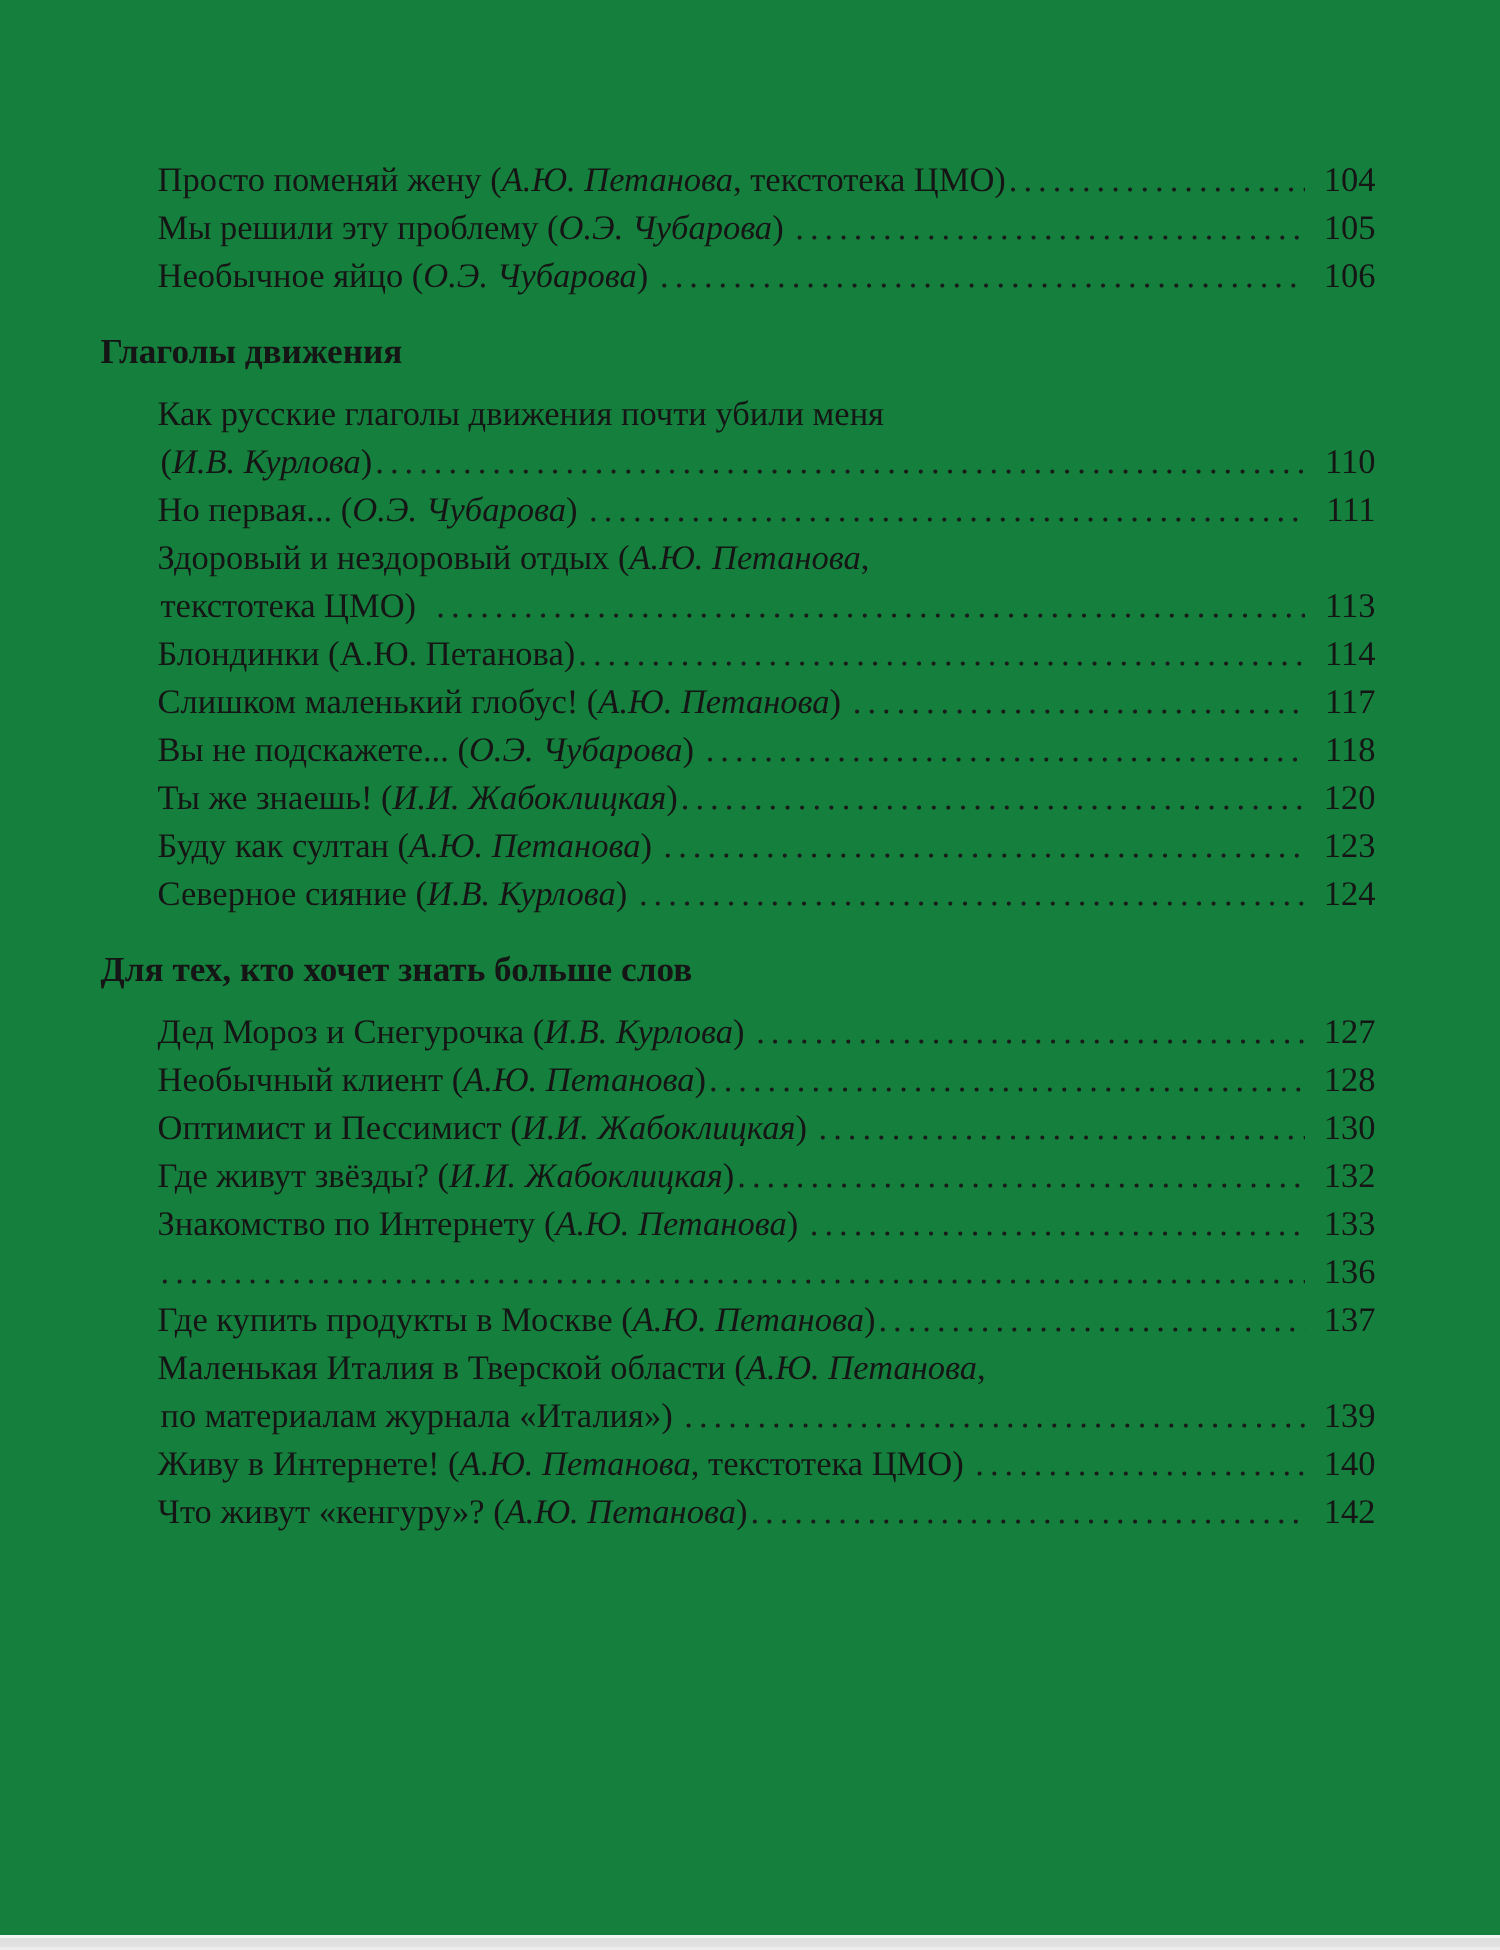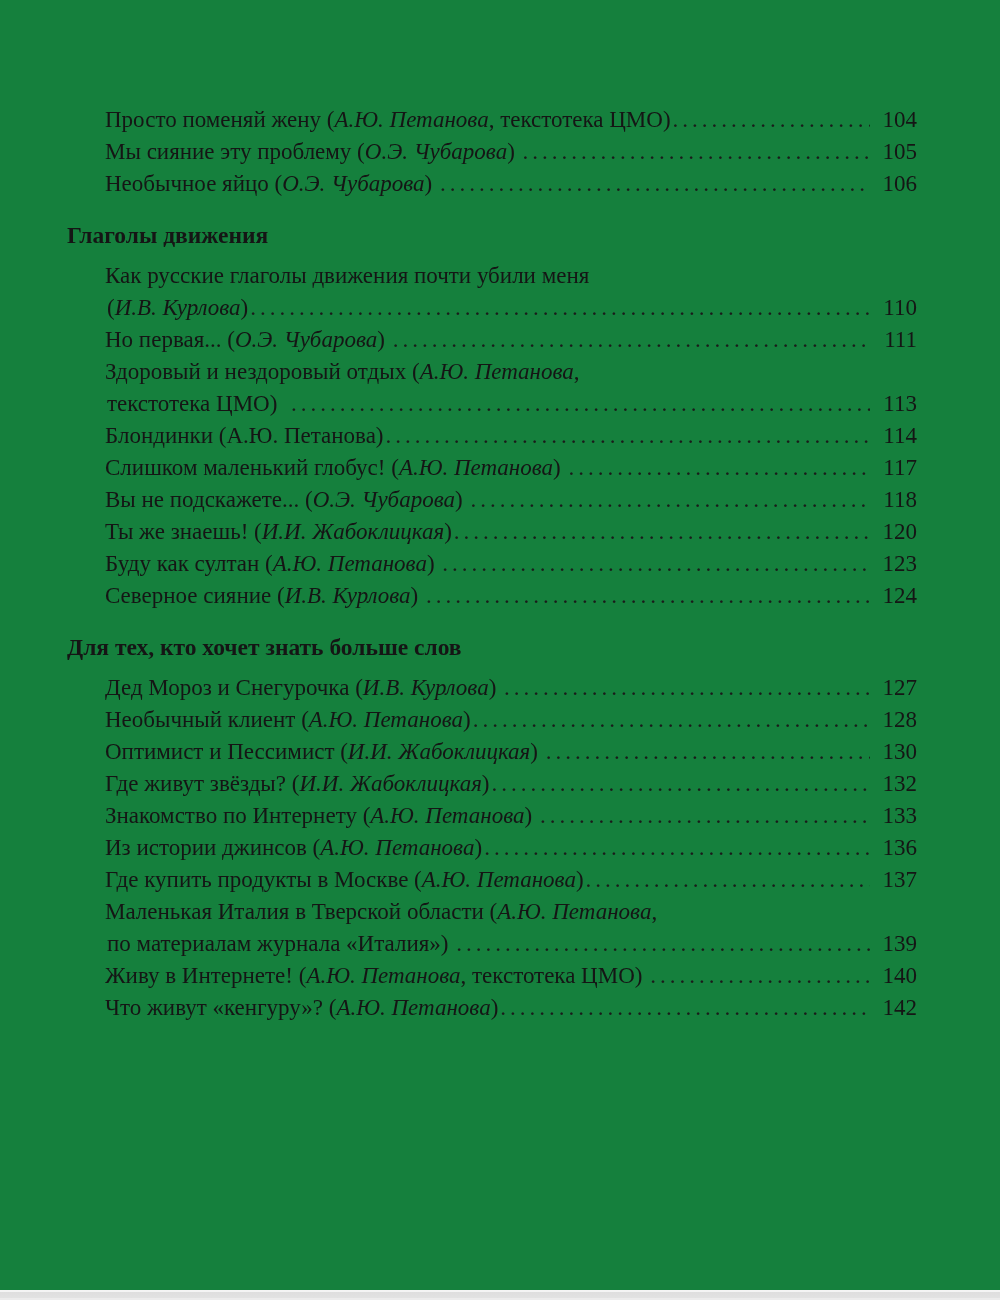--- a/index.html
+++ b/index.html
@@ -90,21 +90,21 @@
       <section>
         <div class="entry">
           <div class="entry-line">
             <span class="t"><span>Просто поменяй жену (</span><em>А.Ю. Петанова</em><span>, текстотека ЦМО)</span></span>
             <span class="dots"></span>
             <span class="page-num">104</span>
           </div>
         </div>
         <div class="entry">
           <div class="entry-line">
-            <span class="t"><span>Мы сияние эту проблему (</span><em>О.Э. Чубарова</em><span>) </span></span>
+            <span class="t"><span>Мы решили эту проблему (</span><em>О.Э. Чубарова</em><span>) </span></span>
             <span class="dots"></span>
             <span class="page-num">105</span>
           </div>
         </div>
         <div class="entry">
           <div class="entry-line">
             <span class="t"><span>Необычное яйцо (</span><em>О.Э. Чубарова</em><span>) </span></span>
             <span class="dots"></span>
             <span class="page-num">106</span>
           </div>
@@ -214,21 +214,20 @@
         </div>
         <div class="entry">
           <div class="entry-line">
             <span class="t"><span>Знакомство по Интернету (</span><em>А.Ю. Петанова</em><span>) </span></span>
             <span class="dots"></span>
             <span class="page-num">133</span>
           </div>
         </div>
         <div class="entry">
           <div class="entry-line">
-            <span class="t"><span>Из истории джинсов (</span><em>А.Ю. Петанова</em><span>)</span></span>
             <span class="dots"></span>
             <span class="page-num">136</span>
           </div>
         </div>
         <div class="entry">
           <div class="entry-line">
             <span class="t"><span>Где купить продукты в Москве (</span><em>А.Ю. Петанова</em><span>)</span></span>
             <span class="dots"></span>
             <span class="page-num">137</span>
           </div>

